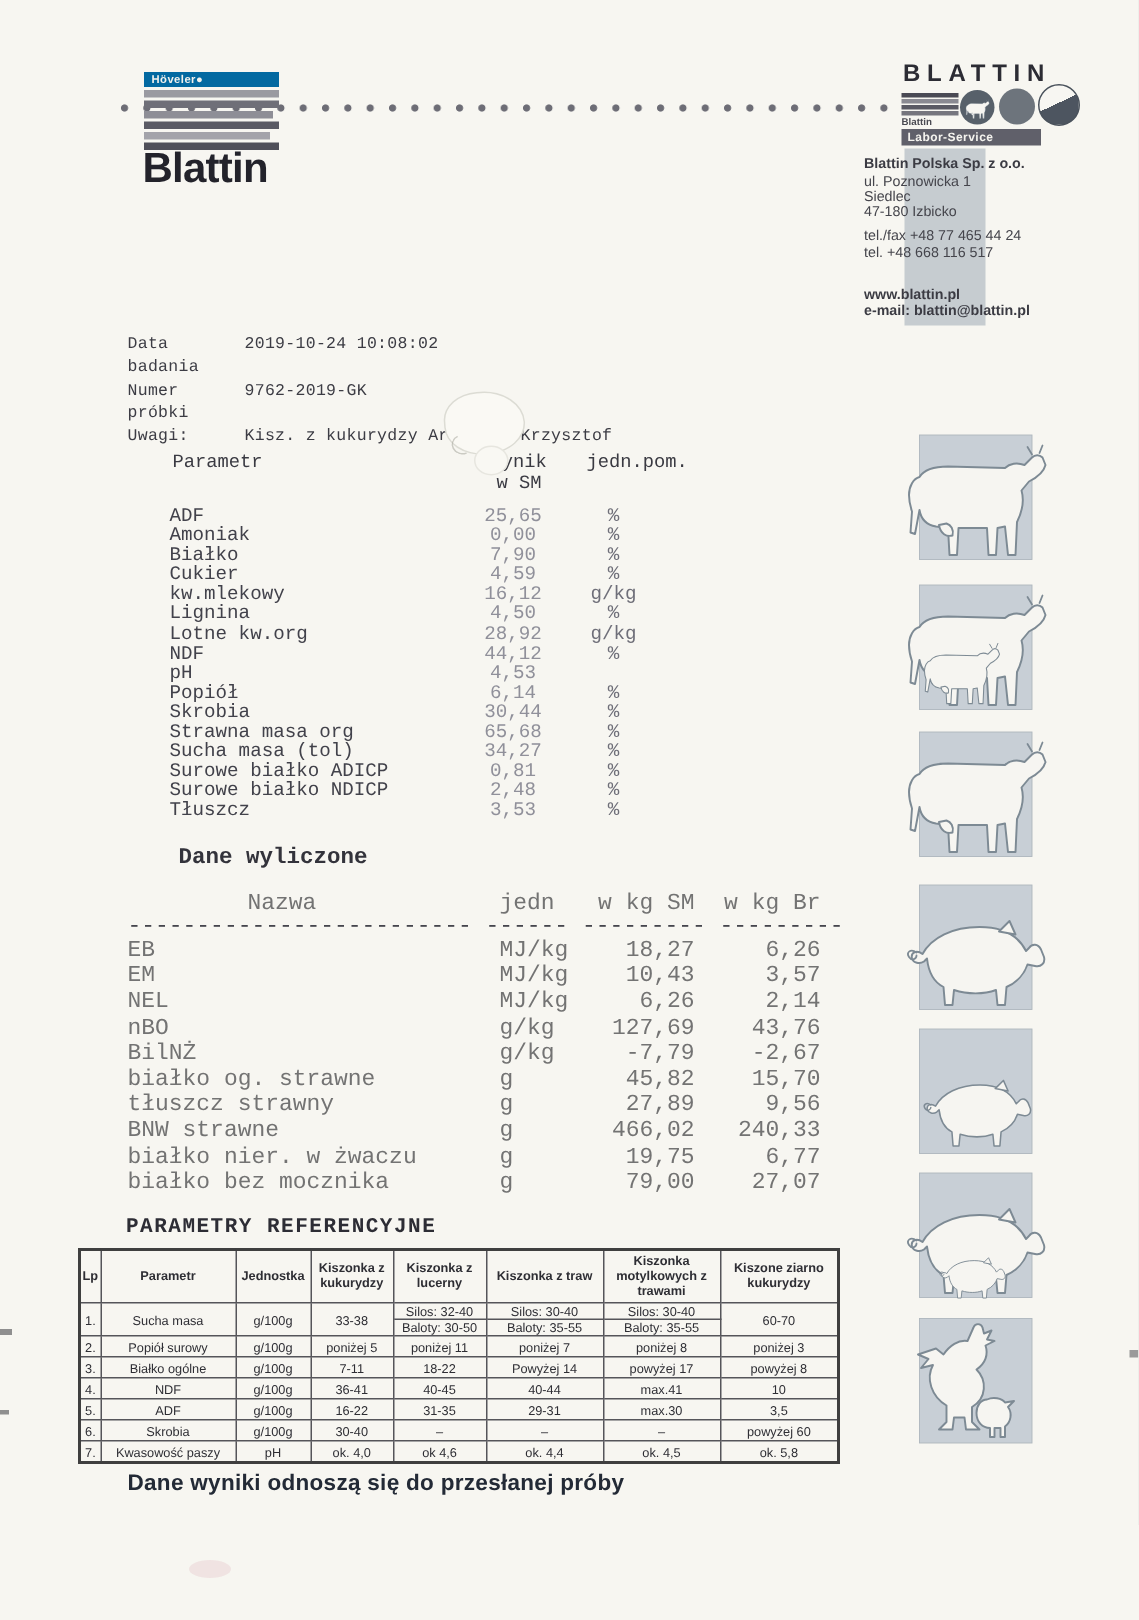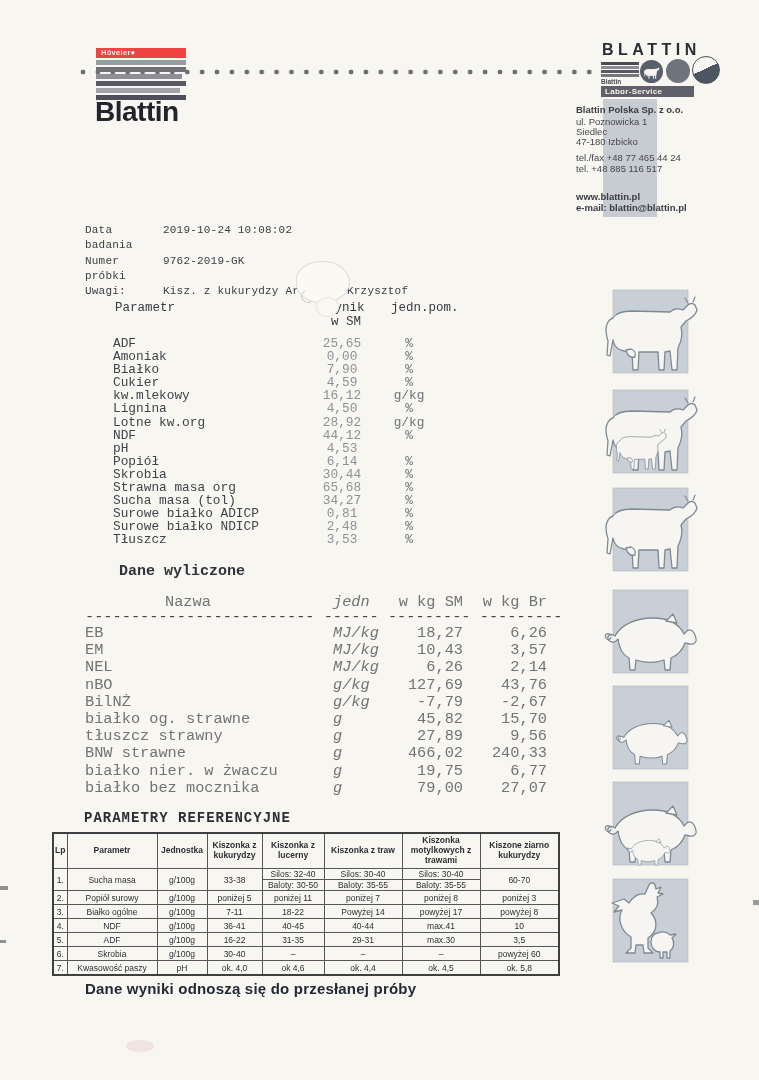--- a/index.html
+++ b/index.html
@@ -6,21 +6,21 @@
   .page{position:relative;width:759px;height:1080px;background:#f7f6f1;overflow:hidden;
         font-family:"Liberation Sans",sans-serif;color:#3a3a42;}
   .abs{position:absolute;}
   .mono{font-family:"Liberation Mono","DejaVu Sans Mono",monospace;}
 
   
   .dots-line{left:80px;top:68px;width:520px;height:8px;
      background-image:radial-gradient(circle at 3px 4px,#6d6d76 2.1px,rgba(0,0,0,0) 2.7px);
      background-size:14.9px 8px;background-repeat:repeat-x;}
   .hoveler{left:96px;top:48px;width:90px;}
-  .hv-top{height:10px;background:#ef4444;color:#f2f1ec;font-size:7.5px;font-weight:bold;
+  .hv-top{height:10px;background:#0369a1;color:#f2f1ec;font-size:7.5px;font-weight:bold;
           line-height:10px;padding-left:5px;letter-spacing:.3px;}
   .hv-s{height:5px;margin-top:2px;}
   .hv1{background:#9a9aa1;} .hv2{background:#6f6f78;} .hv3{background:#8e8e96;width:86px;}
   .hv4{background:#5a5a64;} .hv5{background:#a3a3aa;width:84px;} .hv6{background:#4f4f59;}
   .wordmark{left:95px;top:96px;font-size:28px;font-weight:bold;letter-spacing:-.5px;color:#23232b;}
 
   
   .blattin-title{left:602px;top:41px;font-size:16px;font-weight:bold;letter-spacing:4.5px;color:#2c2c34;}
   .mini-stripes{left:601px;top:62px;width:38px;}
   .ms{height:3px;margin-bottom:1px;}
@@ -45,21 +45,21 @@
   .phead{font-size:12.5px;color:#3a3a42;}
   .params-rows{left:113px;top:337px;width:350px;}
   .prow{display:flex;height:13.1px;font-size:12.8px;line-height:13.1px;}
   .pname{width:198px;color:#42424b;}
   .pval{width:62px;text-align:center;color:#90909a;}
   .punit{width:72px;text-align:center;color:#6f6f79;}
 
   
   .calc-title{left:119px;top:563px;font-size:15px;font-weight:600;color:#33333b;}
   .crow{display:flex;font-size:15.3px;line-height:17.2px;color:#737373;}
-  .cname{width:248px;} .cunit{width:52px;font-style:italic;} .csm{width:78px;text-align:right;} .cbr{width:84px;text-align:right;}
+  .cname{width:248px;} .cunit{width:52px;} .csm{width:78px;text-align:right;} .cbr{width:84px;text-align:right;}
   .chead{left:85px;top:594px;width:470px;}
   .cdivider{left:85px;top:608px;font-size:15.3px;color:#45454d;letter-spacing:0;}
   .calc-rows{left:85px;top:625px;width:470px;}
   .chead .cname{padding-left:80px;box-sizing:border-box;}
 
   
   .ref-title{left:84px;top:810px;font-size:14px;font-weight:bold;letter-spacing:1px;color:#2d2d35;}
   table.ref{position:absolute;left:52px;top:832px;width:506px;border-collapse:collapse;
             font-family:"Liberation Sans",sans-serif;font-size:8.5px;color:#2e2e34;
             border:2px solid #3f3f3f;table-layout:fixed;}
@@ -147,21 +147,21 @@
   <div class="abs circle c2"></div>
   <div class="abs circle c3"></div>
   <div class="abs labor">Labor-Service</div>
   <div class="abs gray-col"></div>
 
   <div class="abs addr b" style="top:104px">Blattin Polska Sp. z o.o.</div>
   <div class="abs addr" style="top:116px">ul. Poznowicka 1</div>
   <div class="abs addr" style="top:126px">Siedlec</div>
   <div class="abs addr" style="top:136px">47-180 Izbicko</div>
   <div class="abs addr" style="top:152px">tel./fax +48 77 465 44 24</div>
-  <div class="abs addr" style="top:163px">tel. +48 885 116 517</div>
+  <div class="abs addr" style="top:163px">tel. +48 668 116 517</div>
   <div class="abs addr b" style="top:191px">www.blattin.pl</div>
   <div class="abs addr b" style="top:202px">e-mail: blattin@blattin.pl</div>
 
   <div class="abs mono meta" style="left:85px;top:224px">Data</div>
   <div class="abs mono meta" style="left:85px;top:239px">badania</div>
   <div class="abs mono meta" style="left:163px;top:224px">2019-10-24  10:08:02</div>
   <div class="abs mono meta" style="left:85px;top:255px">Numer</div>
   <div class="abs mono meta" style="left:85px;top:270px">próbki</div>
   <div class="abs mono meta" style="left:163px;top:255px">9762-2019-GK</div>
   <div class="abs mono meta" style="left:85px;top:285px">Uwagi:</div>

